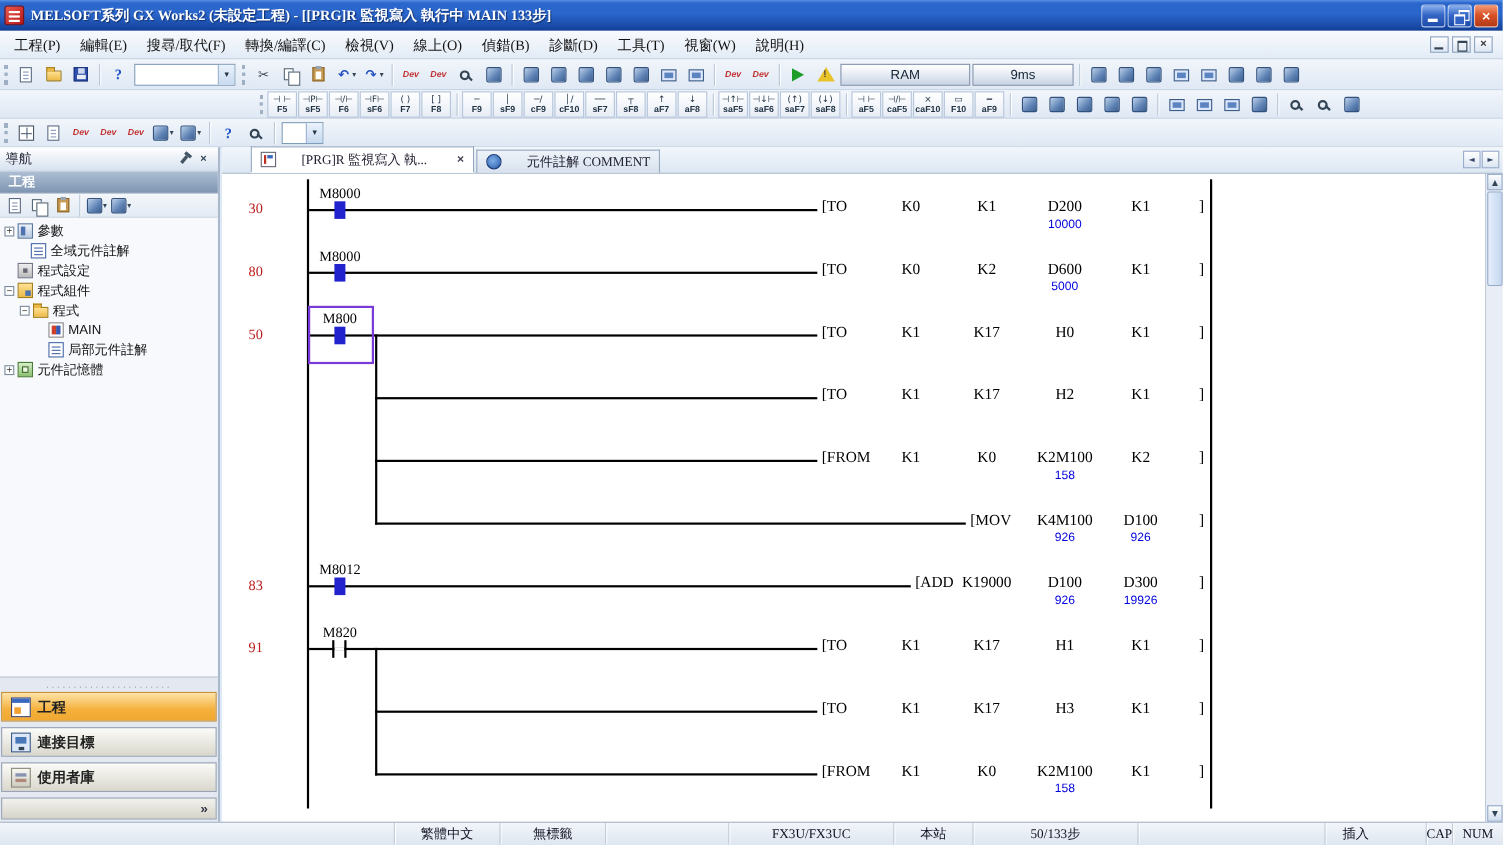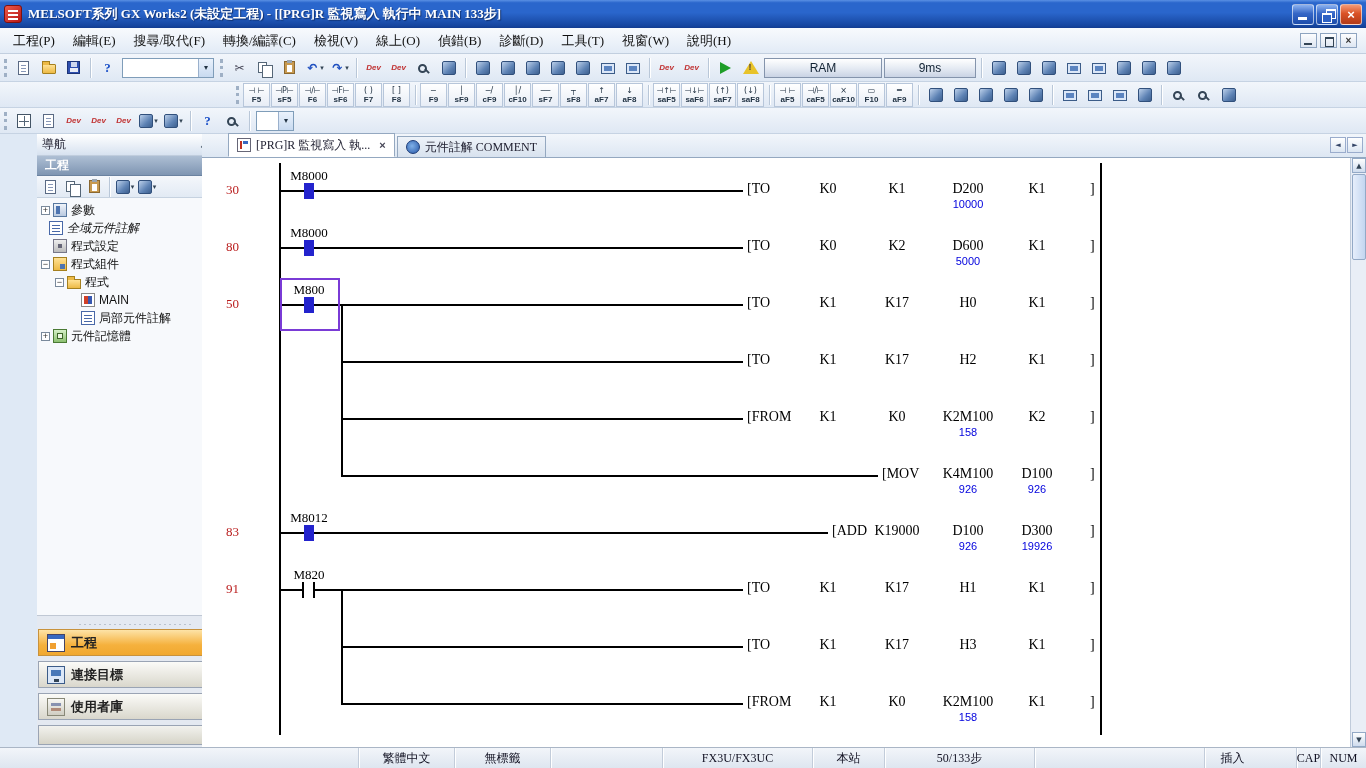--- a/index.html
+++ b/index.html
@@ -70,21 +70,21 @@
   .g-find::after{content:"";position:absolute;width:6px;height:2px;background:#345;transform:rotate(45deg);right:-5px;bottom:-1px;}
   .g-play{width:0;height:0;border-left:11px solid #1e9e28;border-top:6px solid transparent;border-bottom:6px solid transparent;}
   .g-warn{width:0;height:0;border-left:8px solid transparent;border-right:8px solid transparent;border-bottom:13px solid #e8c32a;}
   .g-warn::after{content:"!";position:absolute;left:-2px;top:1px;font:bold 9px "Liberation Sans",sans-serif;color:#543;}
   .g-monitor{width:14px;height:11px;background:#dbe7f8;border:1px solid #3c5c88;margin-top:1px;}
   .g-monitor::after{content:"";position:absolute;left:2px;top:2px;right:2px;bottom:2px;background:#5b84c0;}
   .g-dev{font:bold italic 8px "Liberation Sans",sans-serif;color:#c03030;line-height:14px;}
 
   
   .main{position:absolute;top:134px;left:0;right:0;bottom:21px;}
-  .nav{position:absolute;left:0;top:0;width:200px;height:100%;background:#edf1f7;border-right:2px solid #aab8cc;display:flex;flex-direction:column;margin-left:37px;}
+  .nav{position:absolute;left:0;top:0;width:200px;height:100%;background:#edf1f7;border-right:2px solid #aab8cc;display:flex;flex-direction:column;}
   .nav-header{height:22px;background:linear-gradient(#ffffff,#d7e2f0);border-bottom:1px solid #c0cddd;display:flex;align-items:center;padding:0 5px;font:12px "Liberation Sans",sans-serif;color:#223;}
   .navctl{width:16px;height:14px;margin-left:2px;display:flex;align-items:center;justify-content:center;font:bold 10px "Liberation Sans",sans-serif;color:#345;}
   .pinglyph{width:3px;height:8px;background:#456;position:relative;transform:rotate(40deg);display:block;}
   .pinglyph::after{content:"";position:absolute;top:-3px;left:-2px;width:7px;height:3px;background:#456;}
   .nav-section{height:20px;background:linear-gradient(#aebfd4,#7e95b2);color:#fff;font:bold 12px "Liberation Sans",sans-serif;display:flex;align-items:center;padding:0 8px;border-bottom:1px solid #6a82a0;}
   #nav-toolbar{height:22px;background:linear-gradient(#f4f7fb,#e2eaf4);border-bottom:1px solid #c6d2e0;display:flex;align-items:center;padding:0 2px;}
   #nav-toolbar .tbtn{min-width:22px;height:20px;}
   #tree{flex:1;background:#f7f9fc;overflow:hidden;padding-top:3px;}
   .trow{height:18px;display:flex;align-items:center;font:12px "Liberation Sans",sans-serif;color:#111;white-space:nowrap;}
   .texp{width:9px;height:9px;border:1px solid #7a8a9c;background:#fff;font:9px/7px "Liberation Sans",sans-serif;text-align:center;color:#333;margin-right:3px;flex:none;}
@@ -119,21 +119,21 @@
   .nbi-library::after{content:"";position:absolute;left:3px;top:4px;width:10px;height:3px;background:#8892b0;box-shadow:0 5px 0 #b08a78;}
   .nbi-connect{background:#dce8f8;border:1px solid #3c5c88;}
   .nbi-connect::before{content:"";position:absolute;left:6px;bottom:1px;width:5px;height:3px;background:#345;}
   .nbi-connect::after{content:"";position:absolute;left:3px;top:3px;right:3px;height:6px;background:#4878b8;}
   .nav-more{height:20px;margin:0 1px 2px;border:1px solid #9aa4b4;background:linear-gradient(#f2f2ee,#d6d4c8);display:flex;align-items:center;justify-content:flex-end;padding:0 7px;font:bold 12px "Liberation Sans",sans-serif;color:#334;}
 
   
   .editor{position:absolute;left:202px;right:0;top:0;bottom:0;background:#fff;}
   .tabbar{position:absolute;left:0;right:0;top:0;height:24px;background:linear-gradient(#f2f6fb,#dde7f3);border-bottom:1px solid #94a8c0;display:flex;align-items:flex-end;padding-left:26px;}
   #tabs{display:flex;align-items:flex-end;}
-  .tab{height:21px;display:flex;align-items:center;gap:5px;padding:0 8px;border:1px solid #94a8c0;border-bottom:none;background:linear-gradient(#eef3f9,#d8e2ee);font:12px "Liberation Serif",serif;margin-right:2px;color:#223;white-space:nowrap;}
+  .tab{height:21px;display:flex;align-items:center;gap:23px;padding:0 8px;border:1px solid #94a8c0;border-bottom:none;background:linear-gradient(#eef3f9,#d8e2ee);font:12px "Liberation Serif",serif;margin-right:2px;color:#223;white-space:nowrap;}
   .tab.active{background:#fff;height:24px;position:relative;z-index:2;border-bottom:1px solid #fff;}
   .tab-close{font:bold 11px "Liberation Sans",sans-serif;color:#445;margin-left:4px;}
   .tabico{width:14px;height:14px;position:relative;flex:none;}
   .tabico-ladder{background:#fff;border:1px solid #667;}
   .tabico-ladder::before{content:"";position:absolute;left:2px;top:2px;width:2px;height:8px;background:#c03020;}
   .tabico-ladder::after{content:"";position:absolute;right:2px;top:2px;width:5px;height:3px;background:#3868c0;}
   .tabico-comment{background:radial-gradient(circle at 5px 5px,#7fb0e8,#2858a8);border-radius:50%;border:1px solid #1c3c78;}
   .tabnav{margin-left:auto;display:flex;margin-bottom:4px;margin-right:3px;gap:1px;}
   .tabnav-btn{width:16px;height:16px;border:1px solid #9aaccc;background:linear-gradient(#fff,#dce6f2);font:7px "DejaVu Sans",sans-serif;display:flex;align-items:center;justify-content:center;color:#346;}
 
@@ -513,21 +513,21 @@
             <span class="g g-generic"></span>
             <span class="tdd">▾</span>
           </div>
         </div>
       <div id="tree">
           <div class="trow" style="padding-left: 4px;">
             <span class="texp">+</span>
             <span class="ti ti-param"></span>
             <span class="tlabel">參數</span>
           </div>
-          <div class="trow" style="padding-left: 0; font-style: italic;">
+          <div class="trow" style="padding-left: 16px;">
             <span class="texp hidden"></span>
             <span class="ti ti-comment"></span>
             <span class="tlabel">全域元件註解</span>
           </div>
           <div class="trow" style="padding-left: 4px;">
             <span class="texp hidden"></span>
             <span class="ti ti-setting"></span>
             <span class="tlabel">程式設定</span>
           </div>
           <div class="trow" style="padding-left: 4px;">

